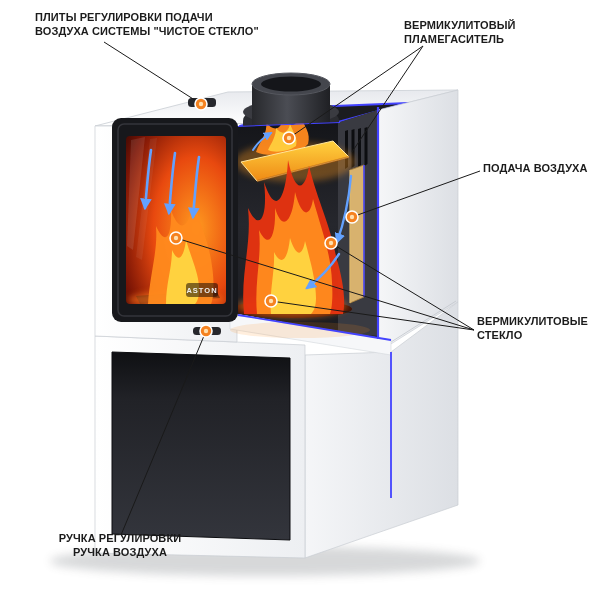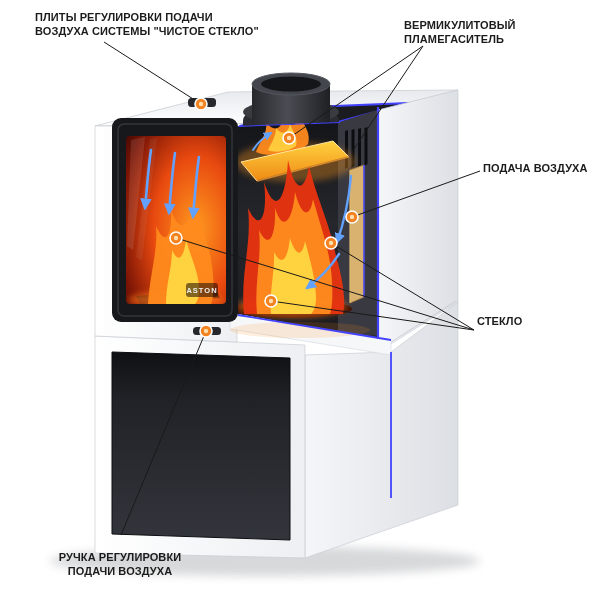--- a/index.html
+++ b/index.html
@@ -240,20 +240,21 @@
 <div class="lbl" style="left:404px;top:18px;">
   <div>ВЕРМИКУЛИТОВЫЙ</div>
   <div>ПЛАМЕГАСИТЕЛЬ</div>
 </div>
 
 <div class="lbl" style="left:483px;top:161px;">
   <div>ПОДАЧА ВОЗДУХА</div>
 </div>
 
 <div class="lbl" style="left:477px;top:314px;">
+  <div>ВЕРМИКУЛИТОВЫЕ</div>
   <div>СТЕКЛО</div>
 </div>
 
-<div class="lbl center" style="left:50px;top:531px;width:140px;margin-top:19px;">
+<div class="lbl center" style="left:50px;top:531px;width:140px;">
   <div>РУЧКА РЕГУЛИРОВКИ</div>
-  <div>ПОДАЧИ ВОЗДУХА</div>
+  <div>РУЧКА ВОЗДУХА</div>
 </div>
 
 </div>
 </body></html>

